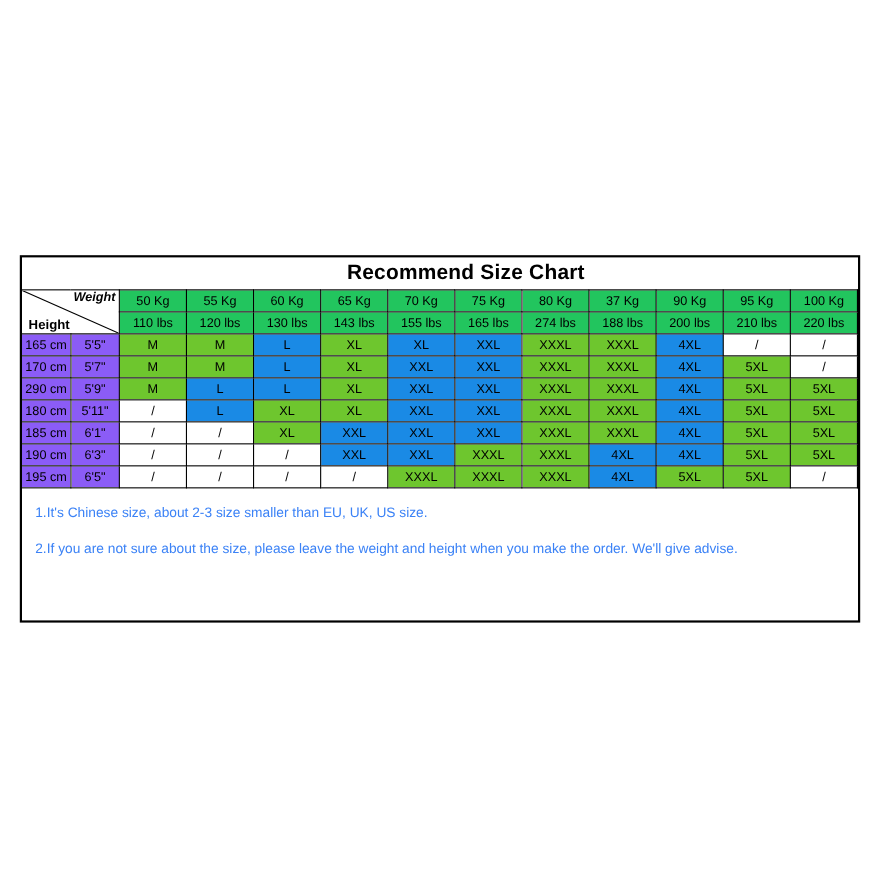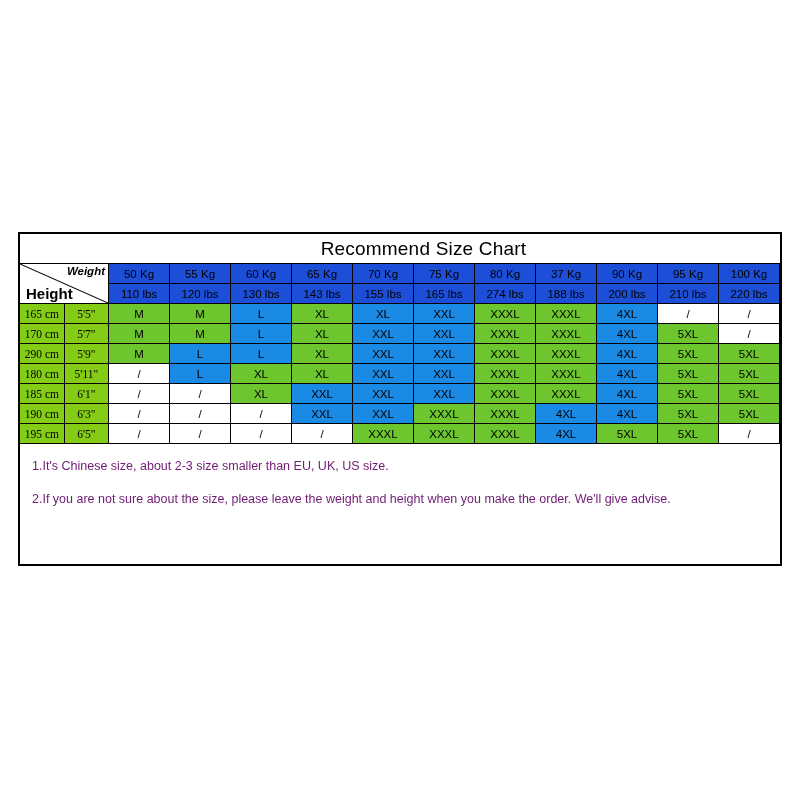--- a/index.html
+++ b/index.html
@@ -22,21 +22,21 @@
     top: 232px;
     width: 764px;
     height: 334px;
     border: 2px solid #000000;
     box-sizing: border-box;
     background: #ffffff;
   }
   .chart-title {
     text-align: center;
     font-size: 19px;
-    font-weight: normal;
+    font-weight: bold;
     color: #000;
     padding: 4px 0 3px 0;
     letter-spacing: 0.2px;
     margin-left: 47px;
   }
   table.size-table {
     border-collapse: collapse;
     width: 100%;
     table-layout: fixed;
   }
@@ -68,42 +68,41 @@
     right: 3px;
     top: 1px;
     font-size: 11.5px;
     font-weight: bold;
     font-style: italic;
   }
   .corner-cell .h-lbl {
     position: absolute;
     left: 6px;
     bottom: 1px;
-    font-size: 15px;
+    font-size: 12px;
     font-weight: bold;
   }
   td.hdr {
     font-weight: bold;
-    background: #1d4ed8;
+    background: #22c55e;
   }
   td.rowhdr {
     font-weight: bold;
-    background: #84cc16;
-    font-family: Liberation Serif, serif;
+    background: #8b5cf6;
   }
   td.rowhdr.first {
     border-left: none;
   }
   td.g { background: #6ec62e; color: #000; font-weight: bold; }
   td.b { background: #1a8ae5; color: #000; font-weight: bold; }
   td.w { background: #ffffff; color: #000; }
   .notes {
     padding: 14px 16px 0 12px;
     font-size: 12.5px;
-    color: #701a75;
+    color: #3b82f6;
     line-height: 1.35;
   }
   .notes p {
     margin: 0 0 16px 0;
   }
   .first-col { width: 47px; }
   .second-col { width: 41px; }
 </style>
 </head>
 <body>

